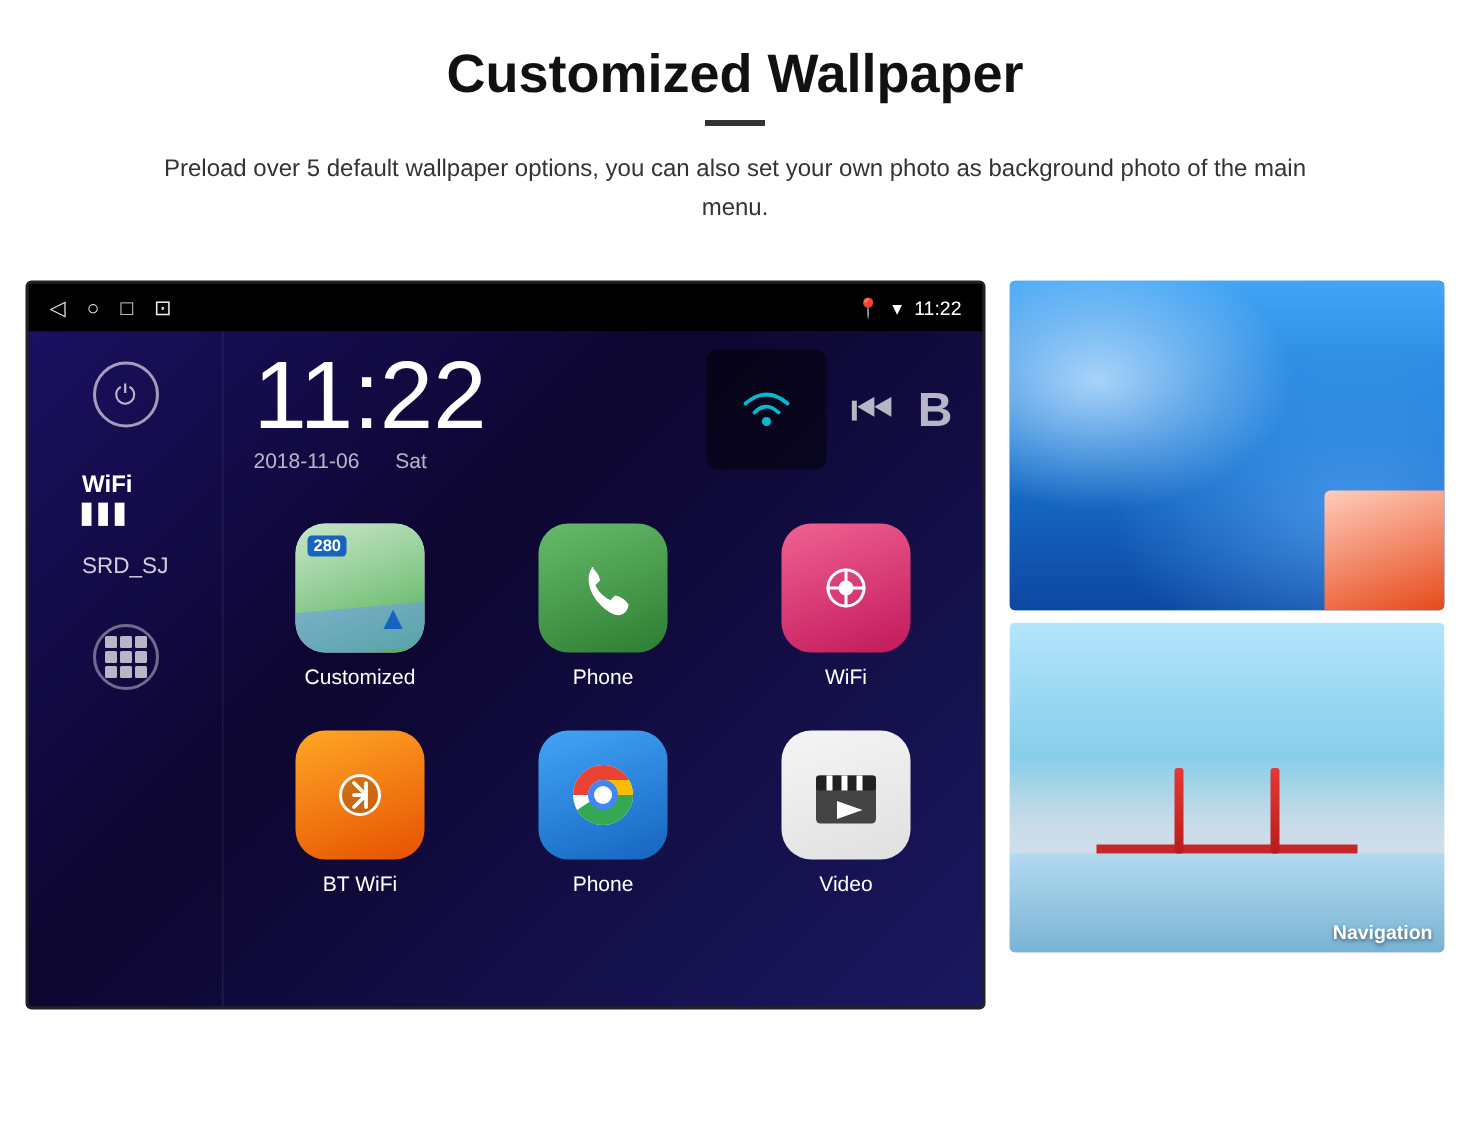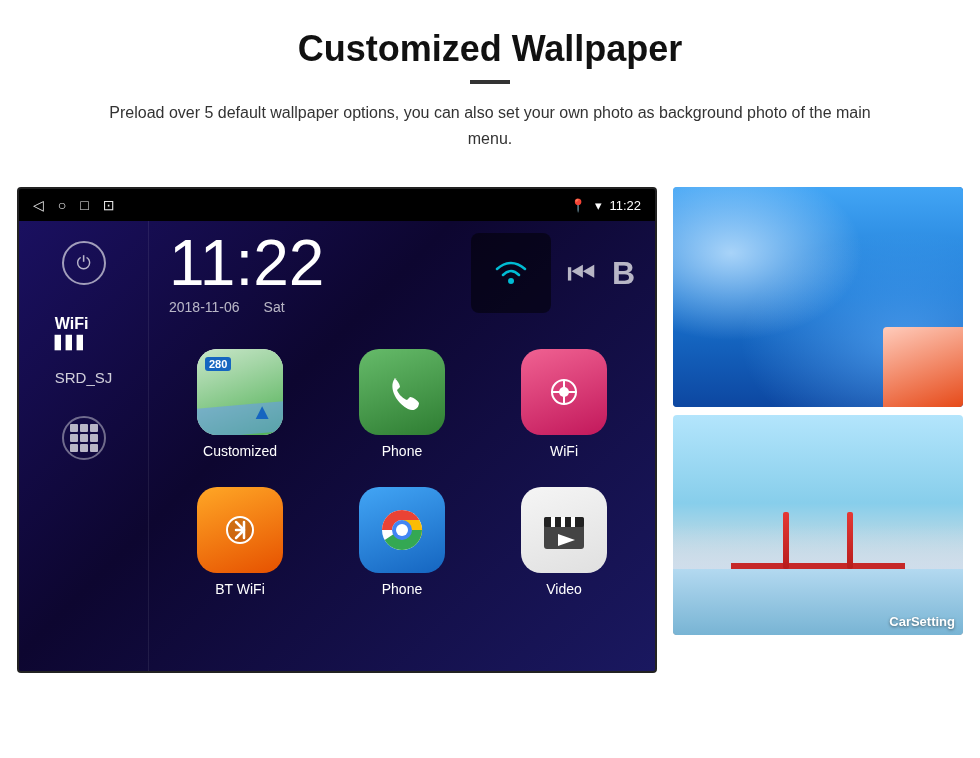--- a/index.html
+++ b/index.html
@@ -584,19 +584,19 @@
 
     <div class="wp-thumb wp-thumb-2">
       <div class="wp-bridge">
         <div class="sky-haze"></div>
         <div class="water"></div>
         <div class="bridge-body">
           <div class="bridge-deck"></div>
           <div class="bridge-tower bridge-t1"></div>
           <div class="bridge-tower bridge-t2"></div>
         </div>
-        <span class="carsetting-label">CarSetting</span>
+        <span class="carsetting-label">Navigation</span>
       </div>
     </div>
 
   </div>
 
 </div>
 
 </body></html>

